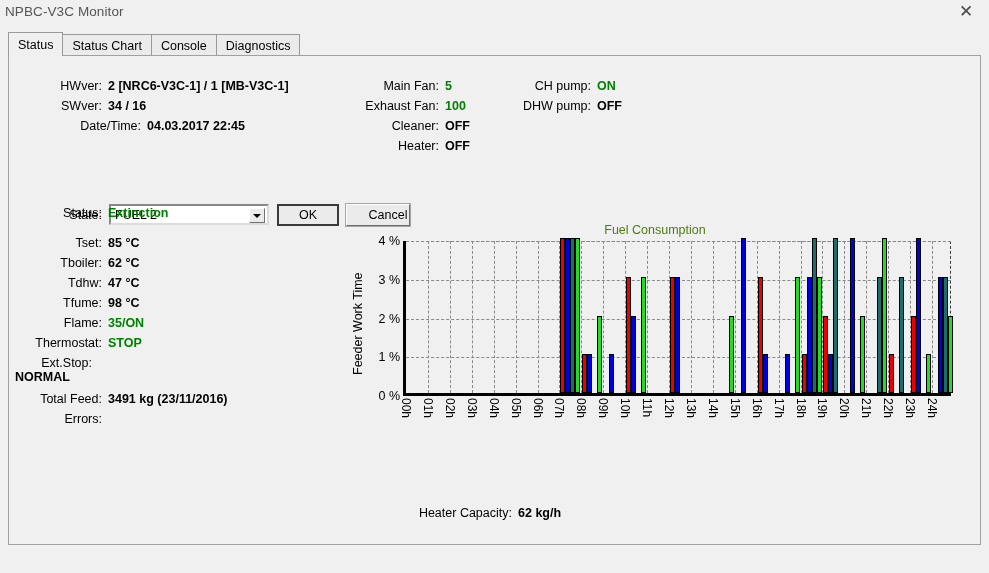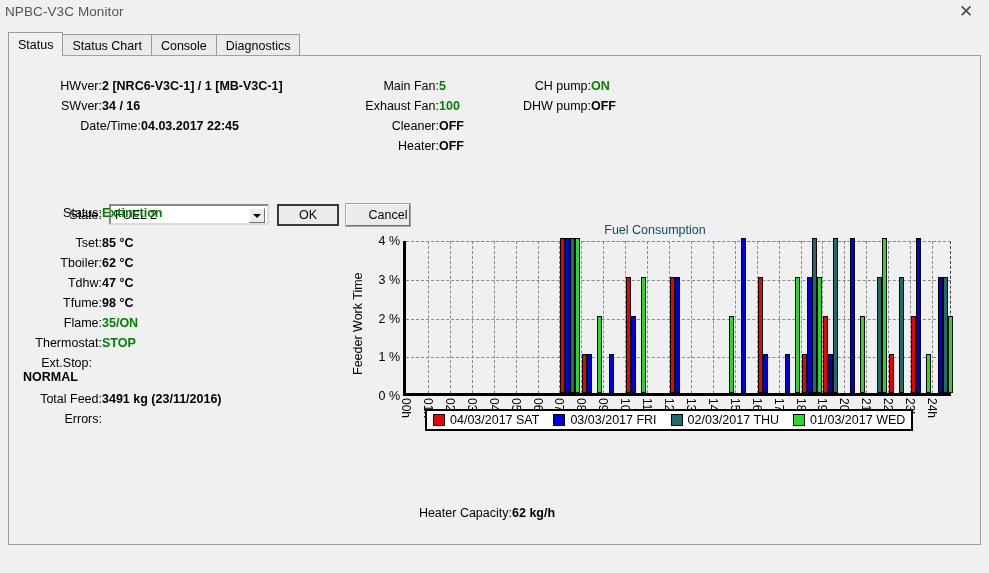--- a/index.html
+++ b/index.html
@@ -59,23 +59,23 @@
   }
   
   #panel {
     position: absolute;
     left: 8px; top: 55px;
     width: 973px; height: 490px;
     background: #f0f0f0;
     border: 1px solid #a0a0a0;
   }
   
-  .kv { position: absolute; display: flex; align-items: center; }
+  .kv { position: absolute; display: flex; align-items: flex-start; }
   .k  { text-align: right; color: #000; font-size: 12.5px; }
-  .v  { font-weight: bold; font-size: 12.5px; white-space: nowrap; }
+  .v  { font-weight: bold; font-size: 12.5px; margin-left: 6px; white-space: nowrap; }
   .v.green { color: #008000; }
   
   #state-label { position:absolute; left:25px; top:152px; width:68px; text-align:right; font-size:12.5px; }
   #state-select {
     position: absolute; left: 100px; top: 148px;
     width: 160px; height: 21px;
     border: 2px inset #dcdcdc;
     background: #fff;
     display: flex; align-items: center;
     padding-left: 4px;
@@ -104,21 +104,21 @@
     display:flex; align-items:center; justify-content:center;
     font-size: 12.5px; cursor: pointer;
   }
   #ok-btn     { left: 268px; width: 62px; border: 2px solid #3a3a3a; background:#ebebeb; outline:none; }
   #cancel-btn { left: 337px; width: 64px; padding-left: 20px; }
 
   
   #chart-wrap { position: absolute; left: 336px; top: 163px; width: 620px; height: 250px; }
   #chart-title {
     position: absolute; width: 100%; text-align: center;
-    top: 4px; color: #0c4a6e; font-size: 12.5px;
+    top: 4px; color: #4d7c0f; font-size: 12.5px;
   }
   #ylabel {
     position: absolute;
     left: 6px; top: 30px;
     height: 150px; width: 16px;
     writing-mode: vertical-rl; transform: rotate(180deg);
     text-align: center;
     font-size: 12.5px;
   }
   #plotbox {
@@ -377,37 +377,19 @@
         <div class="bar" style="left: 476.32px; height: 155px; background: rgb(34, 221, 34);"></div>
         <div class="bar" style="left: 483.24px; height: 38.75px; background: rgb(238, 0, 0);"></div>
         <div class="bar" style="left: 493.24px; height: 116.25px; background: rgb(26, 110, 112);"></div>
         <div class="bar" style="left: 505.16px; height: 77.5px; background: rgb(238, 0, 0);"></div>
         <div class="bar" style="left: 510.16px; height: 155px; background: rgb(0, 0, 221);"></div>
         <div class="bar" style="left: 520.16px; height: 38.75px; background: rgb(34, 221, 34);"></div>
         <div class="bar" style="left: 532.08px; height: 116.25px; background: rgb(0, 0, 221);"></div>
         <div class="bar" style="left: 537.08px; height: 116.25px; background: rgb(26, 110, 112);"></div>
         <div class="bar" style="left: 542.08px; height: 77.5px; background: rgb(34, 221, 34);"></div>
       </div>
-    <div id="legend">
-        <div class="leg-item">
-          <span class="leg-sw" style="background: rgb(238, 0, 0);"></span>
-          <span>04/03/2017 SAT</span>
-        </div>
-        <div class="leg-item">
-          <span class="leg-sw" style="background: rgb(0, 0, 221);"></span>
-          <span>03/03/2017 FRI</span>
-        </div>
-        <div class="leg-item">
-          <span class="leg-sw" style="background: rgb(26, 110, 112);"></span>
-          <span>02/03/2017 THU</span>
-        </div>
-        <div class="leg-item">
-          <span class="leg-sw" style="background: rgb(34, 221, 34);"></span>
-          <span>01/03/2017 WED</span>
-        </div>
-      </div>
   </div>
 
   <div id="feeder-cap">
     <span class="k">Heater Capacity:</span>
     <span class="v">62 kg/h</span>
   </div>
 </div>
 
 </body></html>

